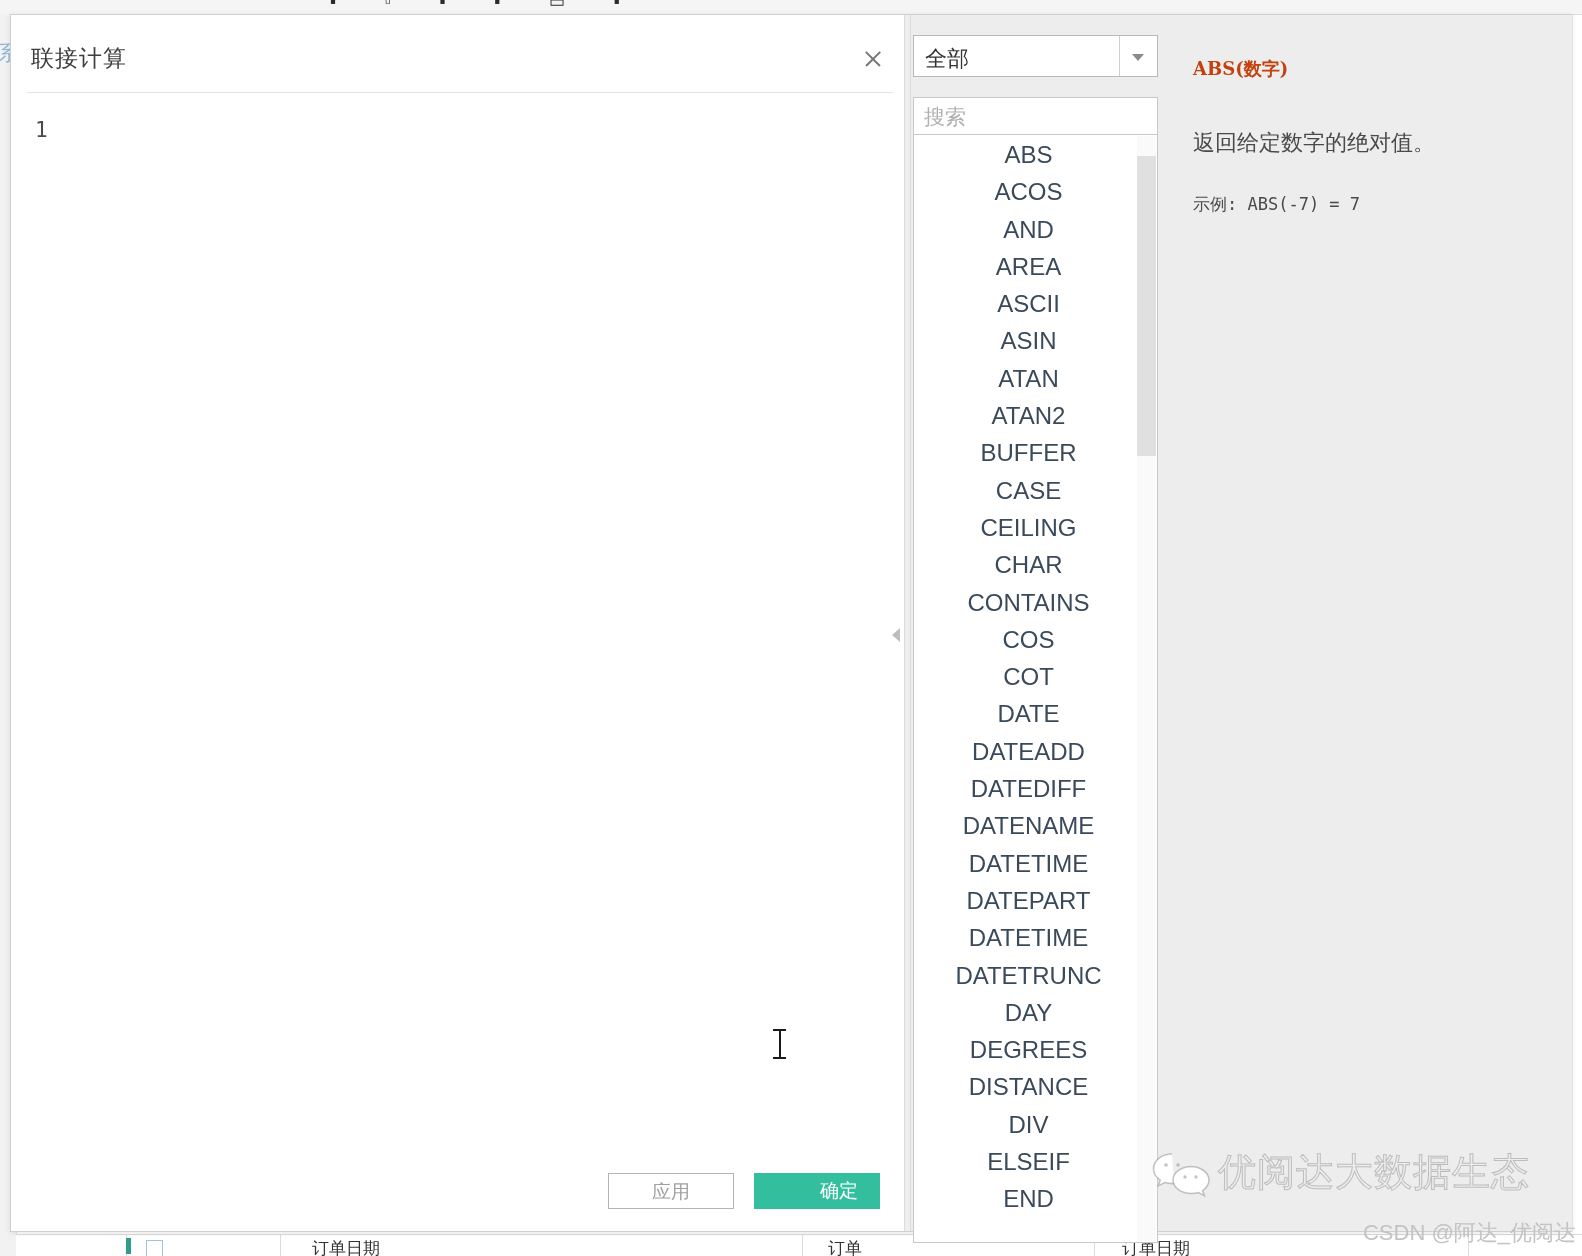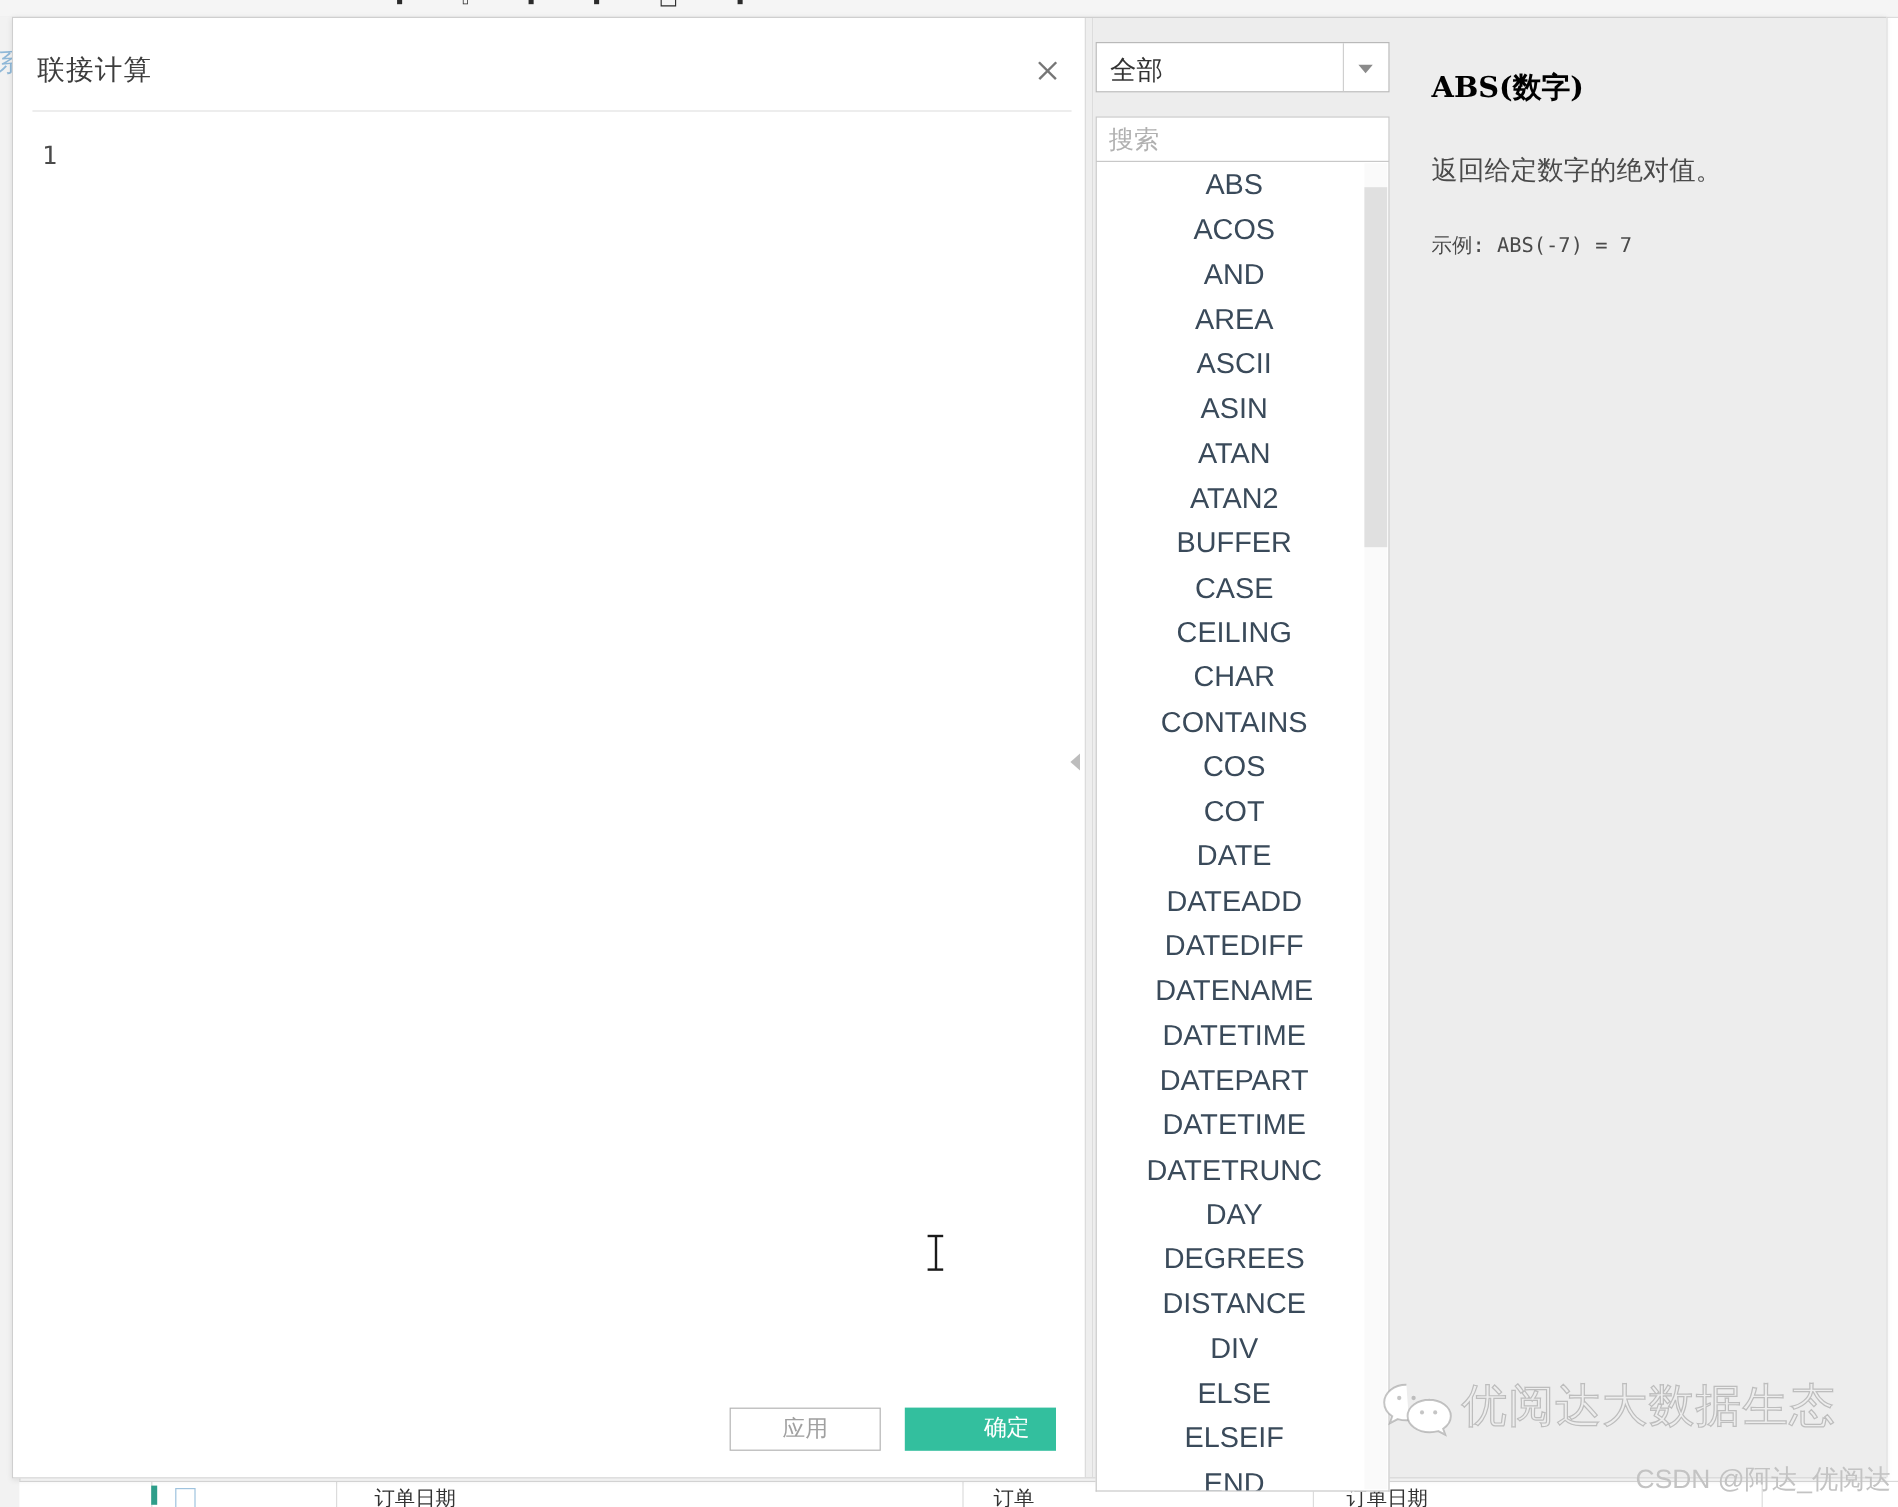--- a/index.html
+++ b/index.html
@@ -342,22 +342,22 @@
     position: absolute;
     left: 272px; top: 20px;
     width: 378px; height: 1190px;
     background: #ededed;
   }
   .help-signature {
     position: absolute;
     left: 10px; top: 22px;
     font-family: "DejaVu Serif", "Liberation Serif", serif;
     font-weight: bold;
-    font-size: 24px;
-    color: #000000;
+    font-size: 18px;
+    color: #c2410c;
     white-space: nowrap;
   }
   .help-description {
     position: absolute;
     left: 10px; top: 92px;
     width: 360px;
     font-family: "DejaVu Serif", "Liberation Serif", serif;
     font-size: 22px;
     line-height: 32px;
     color: #4a4a4a;
@@ -502,21 +502,20 @@
             <div class="func-item">DATEDIFF</div>
             <div class="func-item">DATENAME</div>
             <div class="func-item">DATETIME</div>
             <div class="func-item">DATEPART</div>
             <div class="func-item">DATETIME</div>
             <div class="func-item">DATETRUNC</div>
             <div class="func-item">DAY</div>
             <div class="func-item">DEGREES</div>
             <div class="func-item">DISTANCE</div>
             <div class="func-item">DIV</div>
-            <div class="func-item">ELSE</div>
             <div class="func-item">ELSEIF</div>
             <div class="func-item">END</div>
           </div>
         <div class="list-scrollbar">
           <div class="thumb"></div>
         </div>
       </div>
     </div>
 
     <div class="help-panel">

